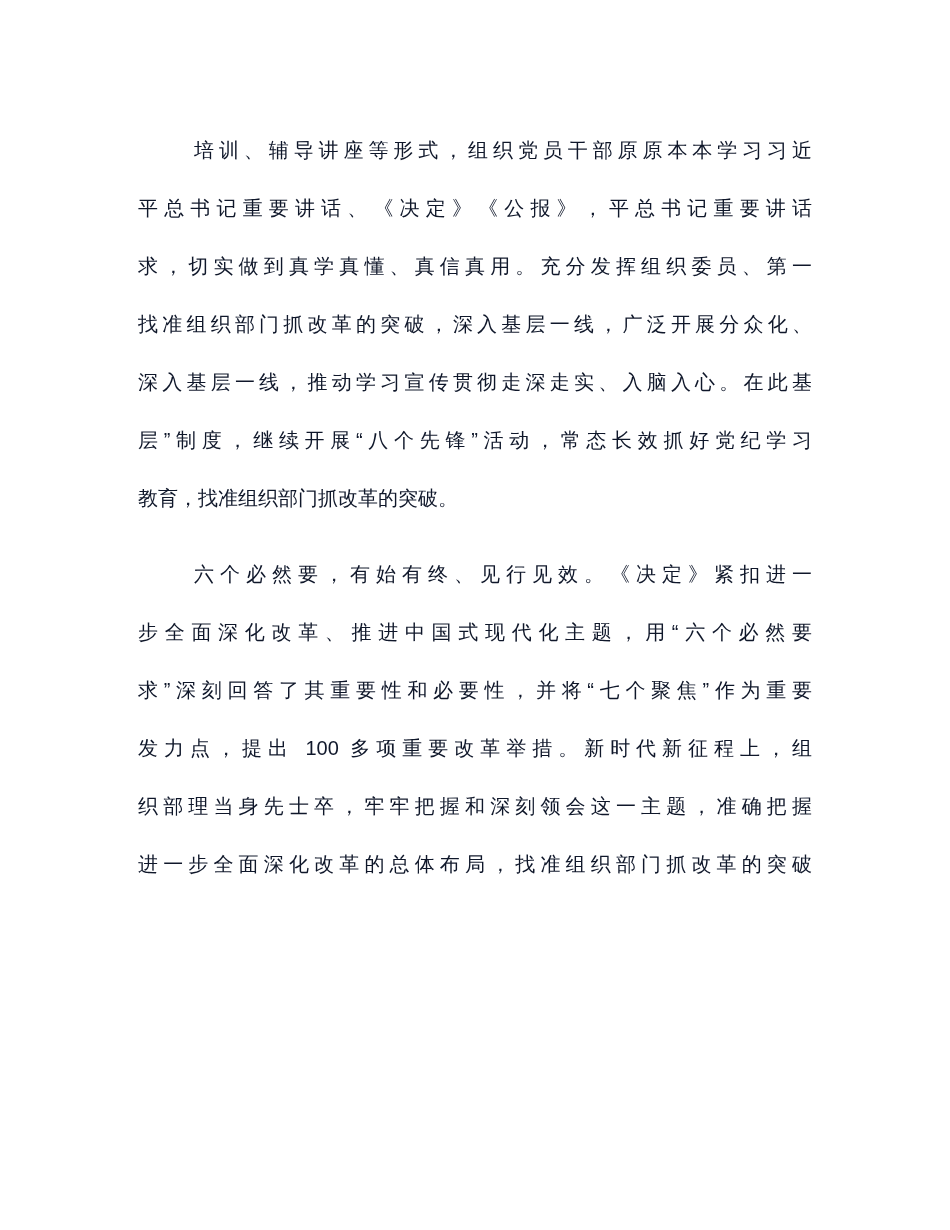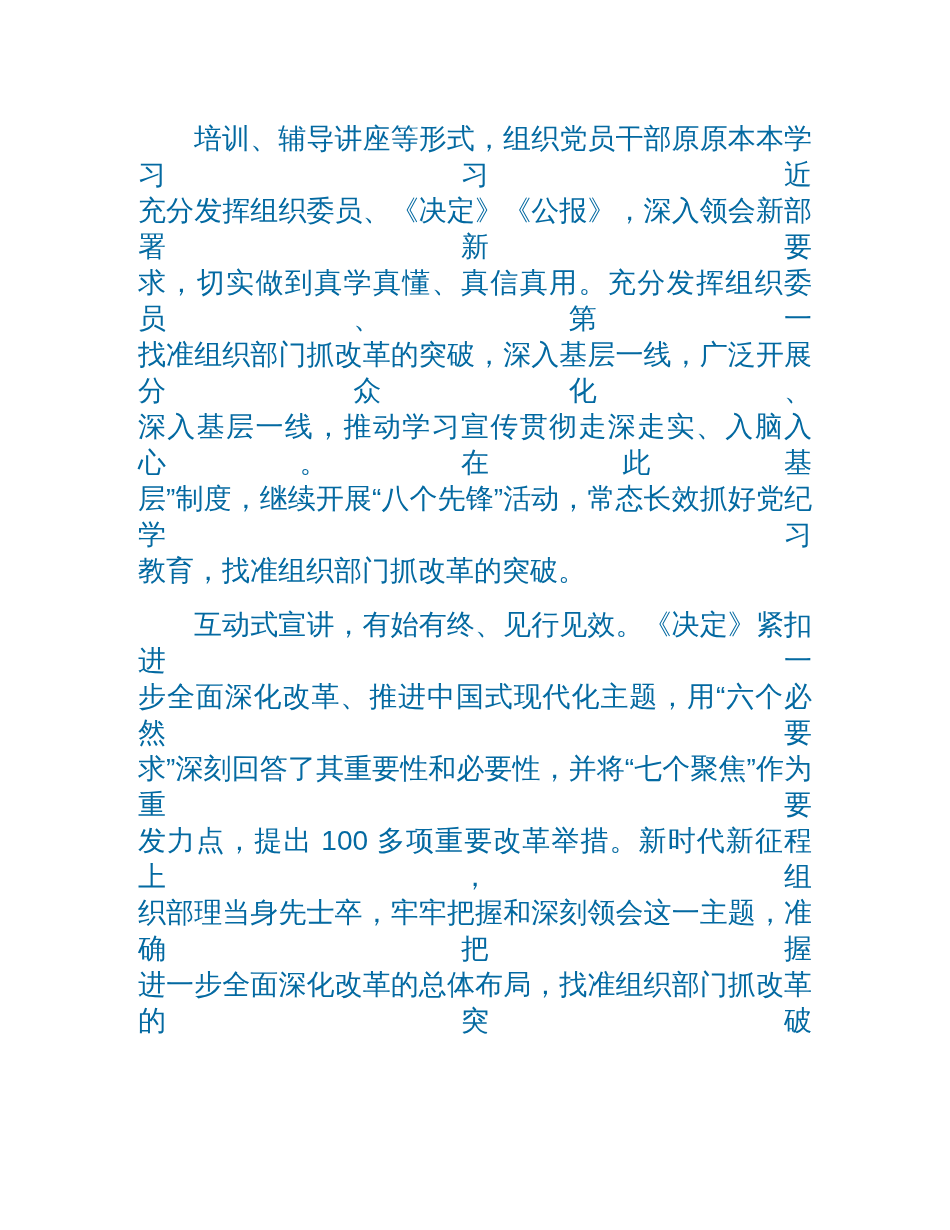--- a/index.html
+++ b/index.html
@@ -18,50 +18,50 @@
   .doc-content {
     position: absolute;
     top: 121px;
     left: 138px;
     width: 674px;
     color: #0a0a0a;
   }
   .para { margin: 0; padding: 0; }
   .para + .para { margin-top: 18px; }
   .line {
-    font-size: 28px;
-    line-height: 36px;
+    font-size: 20px;
+    line-height: 58px;
     letter-spacing: 0;
-    color: #0369a1;
+    color: #0f172a;
     text-align: justify;
     text-align-last: justify;
     text-justify: inter-ideograph;
     white-space: normal;
   }
   .line.indent { text-indent: 56px; }
   .line.flush-last { text-align-last: left; }
 </style>
 </head>
 <body>
 
 <div class="doc-page">
   <div class="doc-content">
 
     <div class="para">
       <div class="line indent">培训、辅导讲座等形式，组织党员干部原原本本学习习近</div>
-      <div class="line">充分发挥组织委员、《决定》《公报》，深入领会新部署新要</div>
+      <div class="line">平总书记重要讲话、《决定》《公报》，平总书记重要讲话</div>
       <div class="line">求，切实做到真学真懂、真信真用。充分发挥组织委员、第一</div>
       <div class="line">找准组织部门抓改革的突破，深入基层一线，广泛开展分众化、</div>
       <div class="line">深入基层一线，推动学习宣传贯彻走深走实、入脑入心。在此基</div>
       <div class="line">层”制度，继续开展“八个先锋”活动，常态长效抓好党纪学习</div>
       <div class="line flush-last">教育，找准组织部门抓改革的突破。</div>
     </div>
 
     <div class="para">
-      <div class="line indent">互动式宣讲，有始有终、见行见效。《决定》紧扣进一</div>
+      <div class="line indent">六个必然要，有始有终、见行见效。《决定》紧扣进一</div>
       <div class="line">步全面深化改革、推进中国式现代化主题，用“六个必然要</div>
       <div class="line">求”深刻回答了其重要性和必要性，并将“七个聚焦”作为重要</div>
       <div class="line">发力点，提出 100 多项重要改革举措。新时代新征程上，组</div>
       <div class="line">织部理当身先士卒，牢牢把握和深刻领会这一主题，准确把握</div>
       <div class="line">进一步全面深化改革的总体布局，找准组织部门抓改革的突破</div>
 
     </div>
 
   </div>
 </div>

